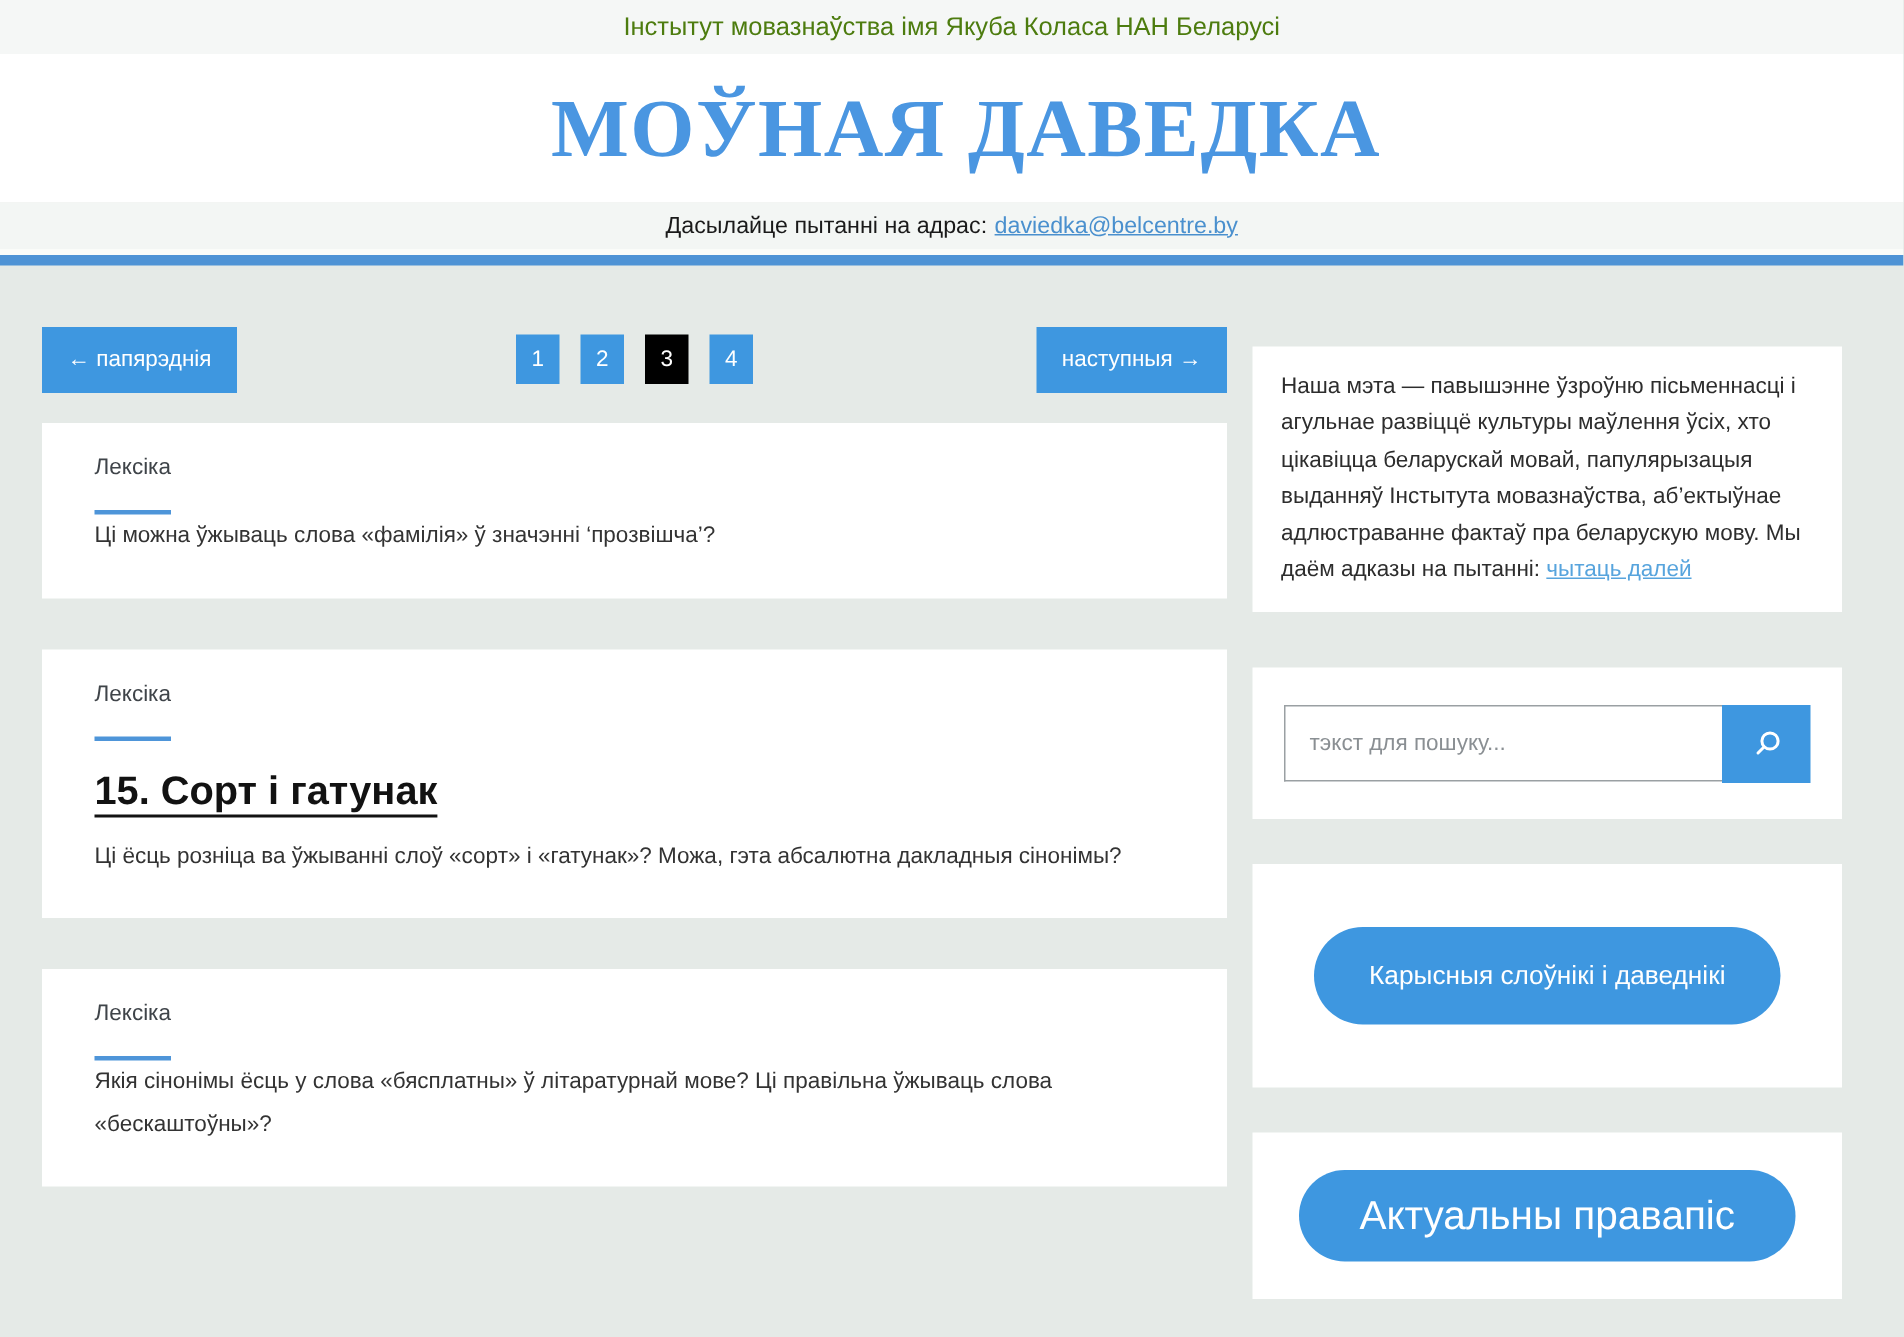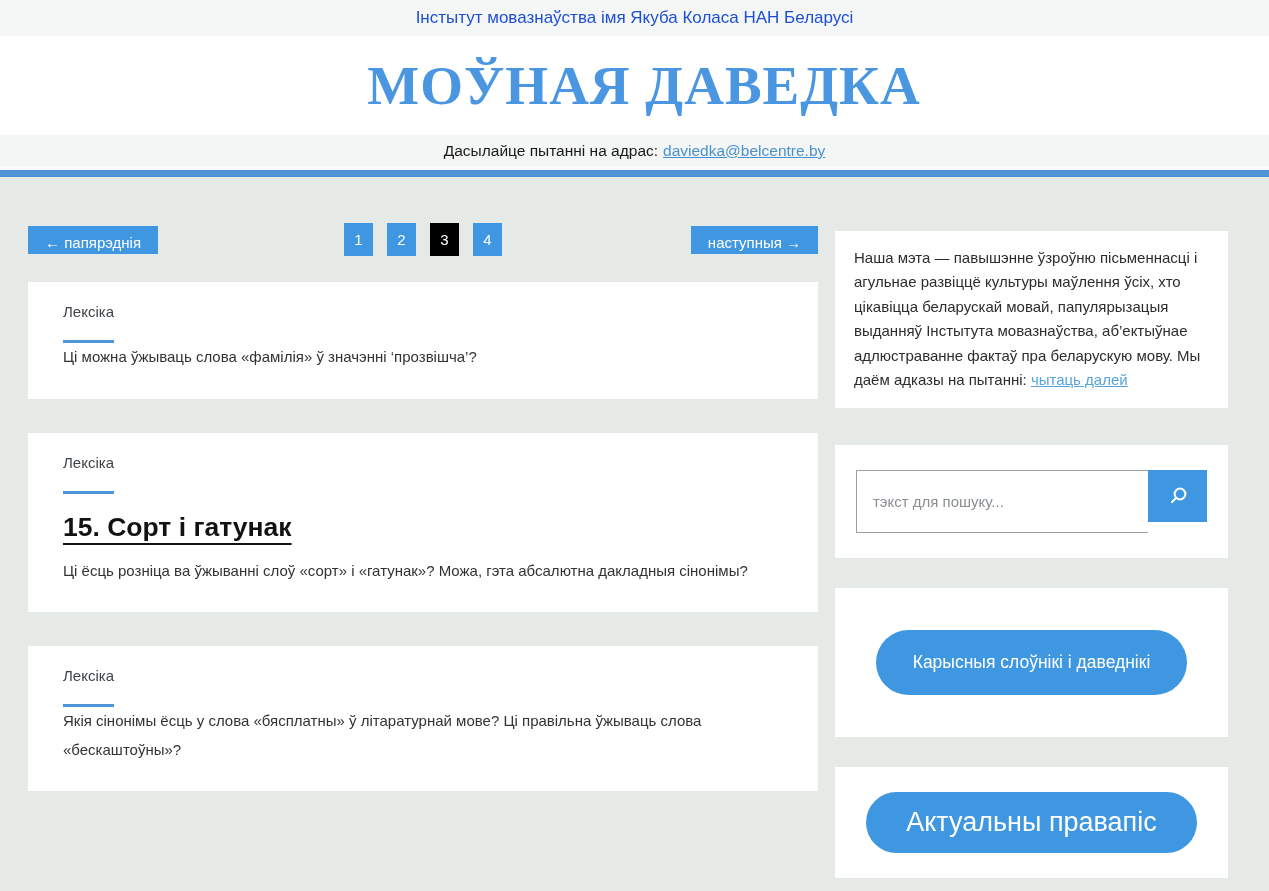--- a/index.html
+++ b/index.html
@@ -12,21 +12,21 @@
     overflow: hidden;
   }
 
   
   .topbar {
     height: 36px;
     background: #f5f7f6;
     display: flex; align-items: center; justify-content: center;
   }
   .topbar a {
-    color: #1d4ed8; font-size: 17px; text-decoration: none; cursor: pointer;
+    color: #4d7c0f; font-size: 17px; text-decoration: none; cursor: pointer;
   }
 
   
   .site-header {
     height: 99px; background: #ffffff;
     display: flex; align-items: center; justify-content: center;
   }
   .site-title {
     font-family: "Liberation Serif", "DejaVu Serif", serif;
     font-weight: bold;
@@ -62,21 +62,21 @@
   .pagination {
     position: relative;
     display: flex; justify-content: space-between; align-items: center;
     height: 33px;
     margin-bottom: 26px;
   }
   .pg-btn {
     background: #3e97e0; color: #fff;
     font-size: 15px;
     padding: 0 17px;
-    height: 28px; line-height: 33px;
+    height: 44px; line-height: 33px;
     border: none; cursor: pointer;
     font-family: inherit;
   }
   .pg-pages {
     position: absolute; left: 50%; top: 0;
     transform: translateX(-50%);
     display: flex; gap: 14px;
   }
   .pg-num {
     width: 29px; height: 33px;
@@ -124,21 +124,21 @@
   }
   .widget-mission {
     padding: 15px 20px 15px 19px;
     font-size: 15px; color: #2d2d2d;
     line-height: 1.63;
     margin-bottom: 37px;
   }
   .widget-mission a { color: #57a4dd; text-decoration: underline; cursor: pointer; }
 
   .widget-search { padding: 25px 21px; }
-  .search-form { display: flex; height: 63px; }
+  .search-form { display: flex; height: 51px; }
   .search-input {
     flex: 1; min-width: 0;
     border: 1px solid #9aa0a3;
     border-right: none;
     padding: 0 16px;
     font-size: 15px; color: #333;
     font-family: inherit;
     outline: none;
   }
   .search-input::placeholder { color: #8a8f93; }

